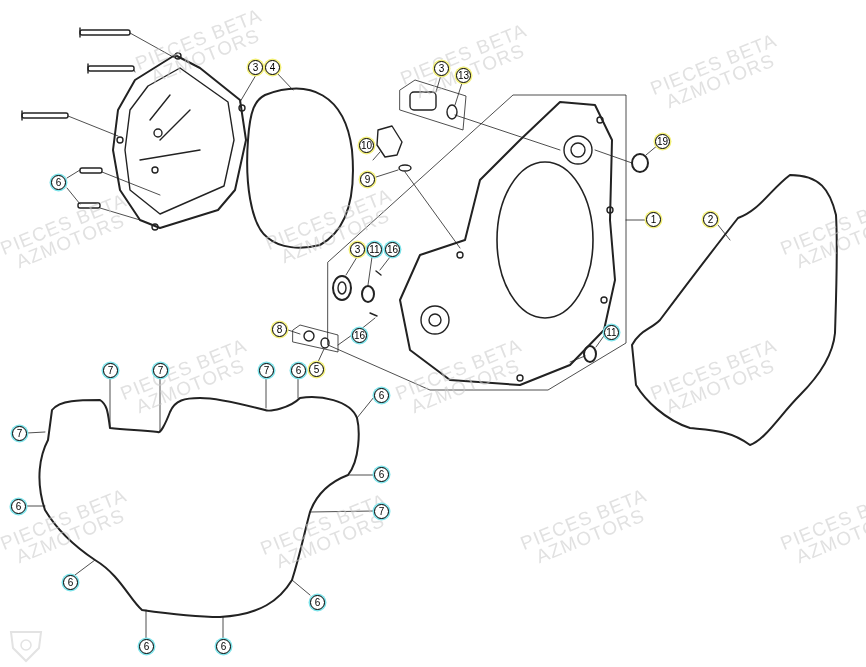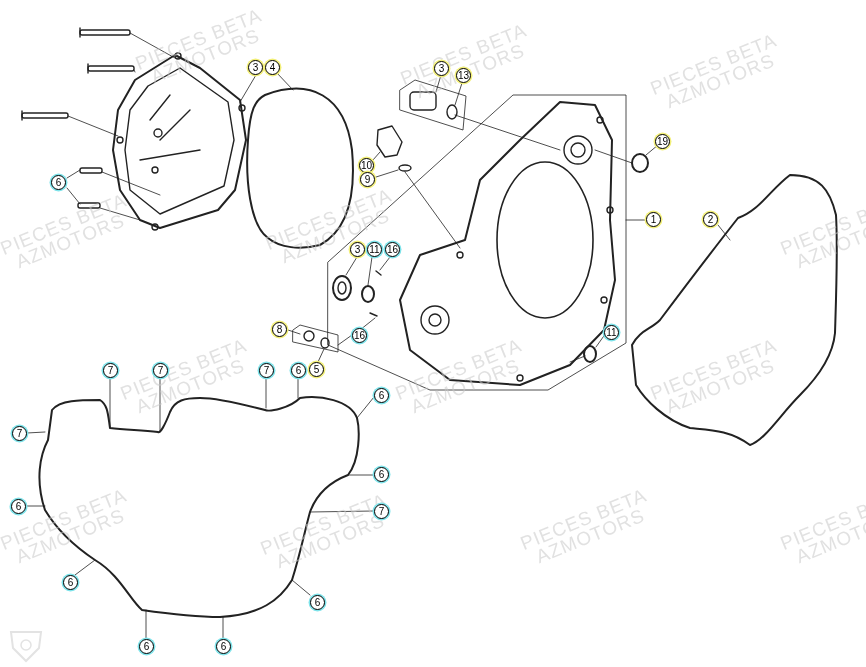--- a/index.html
+++ b/index.html
@@ -148,21 +148,21 @@
     <path d="M3 4 L33 4 L31 20 L18 33 L5 20 Z" fill="none" stroke="#e3e3e3" stroke-width="2"></path>
     <circle cx="18" cy="17" r="5" fill="none" stroke="#e3e3e3" stroke-width="1.5"></circle>
   </svg>
 
   
   <div class="callout yellow" style="left:248px;top:60px;">3</div>
   <div class="callout yellow" style="left:265px;top:60px;">4</div>
   <div class="callout yellow" style="left:434px;top:61px;">3</div>
   <div class="callout yellow" style="left:456px;top:68px;">13</div>
   <div class="callout yellow" style="left:655px;top:134px;">19</div>
-  <div class="callout yellow" style="left:359px;top:158px;">10</div>
+  <div class="callout yellow" style="left:359px;top:138px;">10</div>
   <div class="callout yellow" style="left:360px;top:172px;">9</div>
   <div class="callout cyan" style="left:51px;top:175px;">6</div>
   <div class="callout yellow" style="left:646px;top:212px;">1</div>
   <div class="callout yellow" style="left:703px;top:212px;">2</div>
   <div class="callout yellow" style="left:350px;top:242px;">3</div>
   <div class="callout cyan" style="left:367px;top:242px;">11</div>
   <div class="callout cyan" style="left:385px;top:242px;">16</div>
   <div class="callout yellow" style="left:272px;top:322px;">8</div>
   <div class="callout cyan" style="left:352px;top:328px;">16</div>
   <div class="callout cyan" style="left:604px;top:325px;">11</div>

